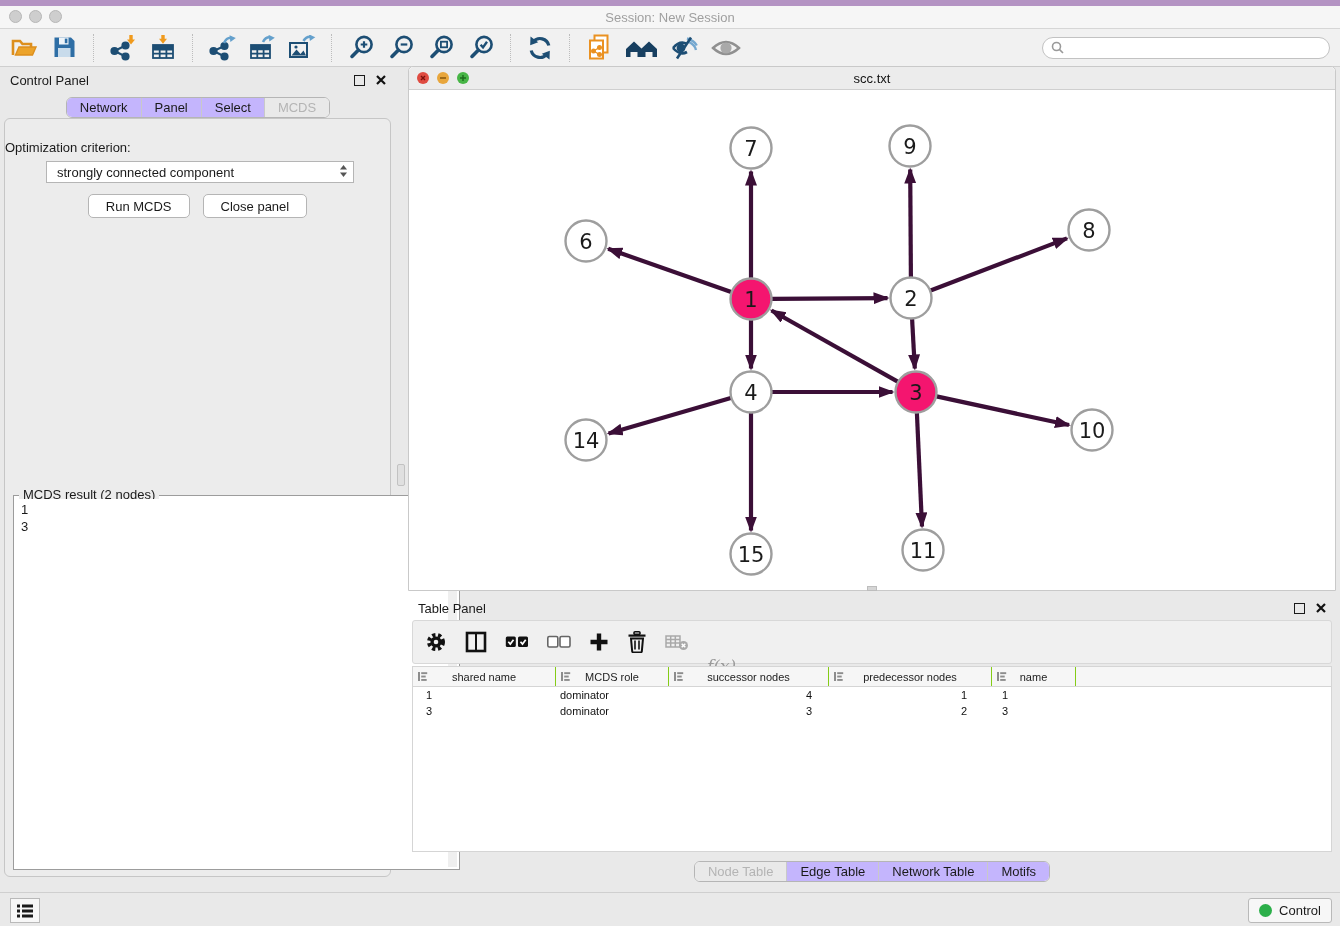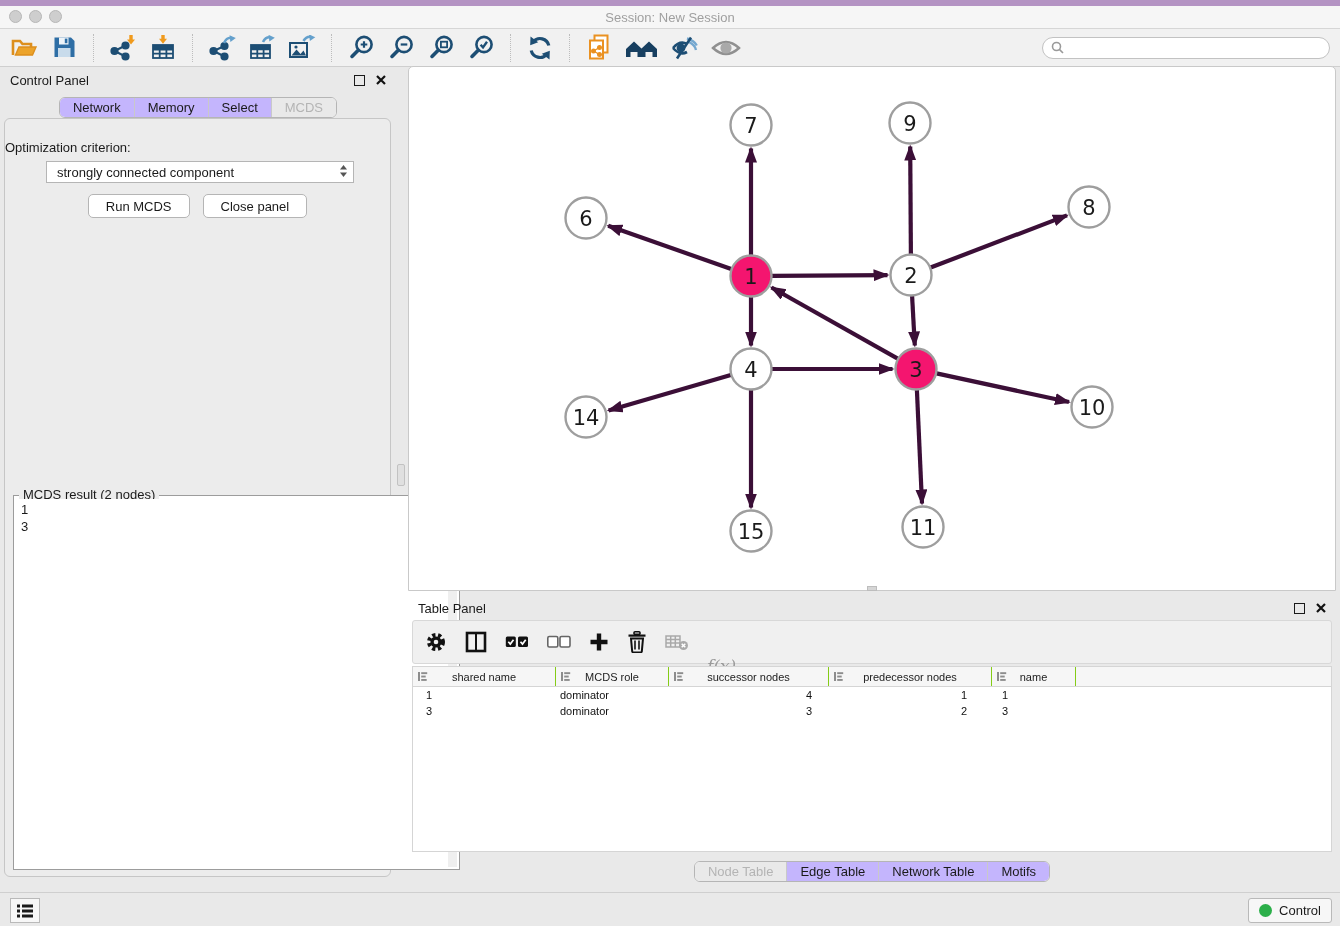--- a/index.html
+++ b/index.html
@@ -254,21 +254,21 @@
       <span class="panel-header-icons">
         <span class="float-icon"></span>
         <svg width="10" height="10" viewBox="0 0 10 10">
             <path d="M1 1 L9 9 M9 1 L1 9" stroke="#111" stroke-width="2.2"></path>
           </svg>
       </span>
     </div>
     <div class="tabs-row">
       <div class="tabgroup">
           <div class="tab">Network</div>
-          <div class="tab">Memory</div>
+          <div class="tab">Panel</div>
           <div class="tab">Select</div>
           <div class="tab active">MCDS</div>
         </div>
     </div>
     <div class="cp-body">
       <div class="opt-label">Optimization criterion:</div>
       <div class="dropdown">
         <span>strongly connected component</span>
         <span style="margin-left:auto;">
           <svg width="9" height="14" viewBox="0 0 9 14">
@@ -288,20 +288,40 @@
         <div class="result-scroll"></div>
       </div>
     </div>
   </div>
 
   <div class="split-handle"></div>
 
   <div class="right-col">
 
     <div class="network-window">
+      <div class="nw-titlebar">
+        <div class="nw-traffic">
+          <span class="nwl" style="background:#df4b41;">
+              <svg width="6" height="6" viewBox="0 0 6 6">
+                <path d="M1 1 L5 5 M5 1 L1 5" stroke="#7c100c" stroke-width="1.4"></path>
+              </svg>
+            </span>
+          <span class="nwl" style="background:#e8a63c;">
+              <svg width="6" height="2" viewBox="0 0 6 2">
+                <line x1="0" y1="1" x2="6" y2="1" stroke="#8b5c10" stroke-width="1.6"></line>
+              </svg>
+            </span>
+          <span class="nwl" style="background:#47b546;">
+              <svg width="6" height="6" viewBox="0 0 6 6">
+                <path d="M3 0 V6 M0 3 H6" stroke="#1c6b1c" stroke-width="1.4"></path>
+              </svg>
+            </span>
+        </div>
+        <div class="nw-title">scc.txt</div>
+      </div>
       <svg id="graph-svg" width="926" height="501" viewBox="0 0 926 501">
         <defs>
           <marker id="arrowhead" markerUnits="userSpaceOnUse" markerWidth="18" markerHeight="14" refX="14" refY="6" orient="auto">
             <path id="arrowhead-path" d="M0 0 L16 6 L0 12 Z" fill="#3b0f37"></path>
           </marker>
         </defs>
       <line x1="342.0" y1="188.0" x2="342.0" y2="81.5" stroke="#3b0f37" stroke-width="4.2" marker-end="url(#arrowhead)"></line>
           <line x1="322.2" y1="202.0" x2="199.2" y2="158.8" stroke="#3b0f37" stroke-width="4.2" marker-end="url(#arrowhead)"></line>
           <line x1="363.0" y1="208.9" x2="478.5" y2="208.1" stroke="#3b0f37" stroke-width="4.2" marker-end="url(#arrowhead)"></line>
           <line x1="342.0" y1="230.0" x2="342.0" y2="278.5" stroke="#3b0f37" stroke-width="4.2" marker-end="url(#arrowhead)"></line>

